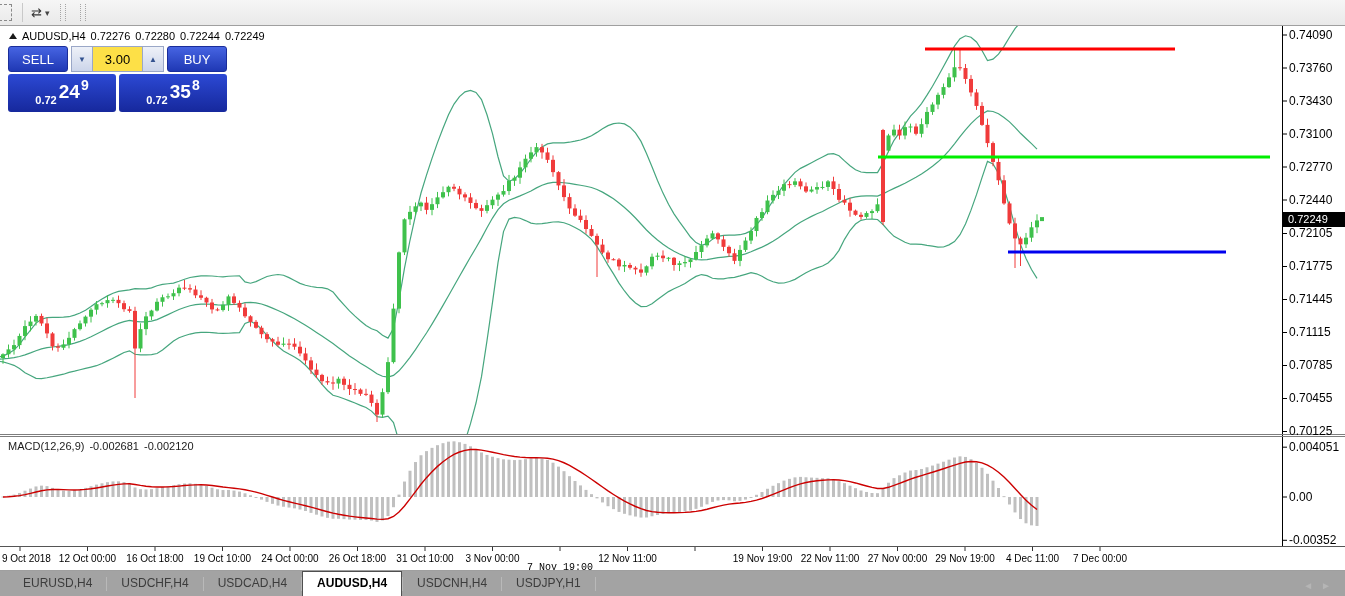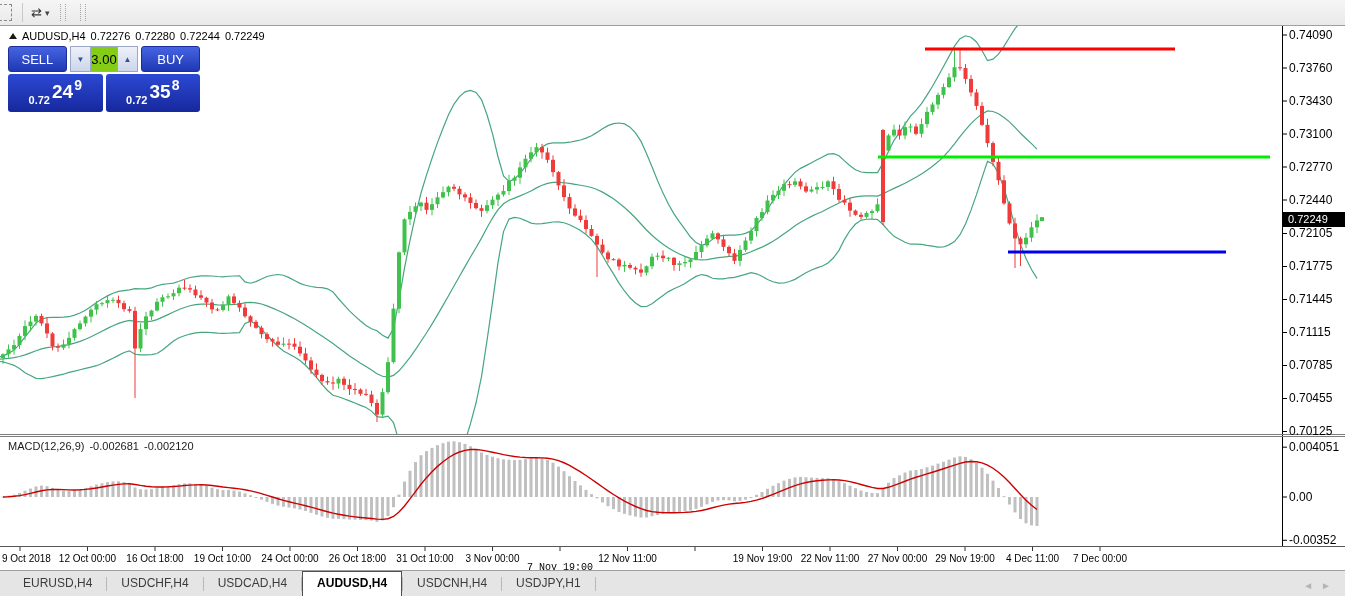--- a/index.html
+++ b/index.html
@@ -20,46 +20,46 @@
   .tf-btn.active{background:#fcfcfc;border-color:#8d9db2;box-shadow:inset 0 0 2px #cdd6e2;}
 
   
   svg{position:absolute;top:0;left:0;z-index:1;}
   #labels{position:absolute;top:0;left:0;width:100%;height:100%;z-index:3;pointer-events:none;}
   #symbol-line{position:absolute;top:30px;left:9px;z-index:4;display:flex;align-items:center;
                font-size:11px;color:#000;gap:5px;}
   .tri-up{width:0;height:0;border-left:4px solid transparent;border-right:4px solid transparent;
           border-bottom:6px solid #1a1a1a;}
 
-  #trade-panel{position:absolute;top:46px;left:8px;width:192px;z-index:4;}
+  #trade-panel{position:absolute;top:46px;left:8px;width:219px;z-index:4;}
   .tp-row1{display:flex;height:26px;}
   .tp-btn{width:58px;color:#fff;font-size:13px;display:flex;align-items:center;justify-content:center;
           background:linear-gradient(#4664e2,#1f38b4);border:1px solid #1a2d9a;border-radius:3px;cursor:default;}
   .spin{width:20px;display:flex;align-items:center;justify-content:center;font-size:8px;color:#33528f;
         background:linear-gradient(#eef1f8,#ccd5ea);border:1px solid #9aa7c7;margin:0 0 0 3px;cursor:default;}
   .spin.right{margin:0 3px 0 0;}
-  .vol{flex:1;background:#84cc16;border-top:1px solid #9aa7c7;border-bottom:1px solid #9aa7c7;
+  .vol{flex:1;background:#fde047;border-top:1px solid #9aa7c7;border-bottom:1px solid #9aa7c7;
        font-size:13px;color:#000;display:flex;align-items:center;justify-content:center;}
   .tp-row2{display:flex;gap:3px;margin-top:2px;}
   .price-tile{flex:1;height:36px;border-radius:3px;color:#fff;display:flex;justify-content:center;
               background:linear-gradient(#2c49d4,#16289c);padding:1px 3px;cursor:default;}
   .pt-base{font-size:11px;font-weight:bold;align-self:flex-end;margin:0 2px 5px 0;}
   .pt-big{font-size:19px;font-weight:bold;line-height:34px;}
   .pt-sup{font-size:14px;font-weight:bold;align-self:flex-start;margin:2px 0 0 1px;}
 
   #macd-label{position:absolute;top:440px;left:8px;z-index:4;font-size:11px;color:#1b1b1b;display:flex;gap:5px;}
 
   .axis-label{position:absolute;left:1289px;font-size:12px;color:#000;height:13px;line-height:13px;}
   .time-label{position:absolute;top:553px;font-size:10px;color:#000;white-space:nowrap;transform:translateX(-50%);}
   .time-label.first{transform:none;}
   #price-tag{position:absolute;left:1283px;width:62px;height:15px;background:#000;color:#fff;
              font-size:11px;line-height:15px;padding-left:5px;z-index:4;}
 
   
-  #tabbar{position:absolute;bottom:0;left:0;width:100%;height:25px;z-index:6;background:#e5e5e5;
+  #tabbar{position:absolute;bottom:0;left:0;width:100%;height:25px;z-index:6;background:#a3a3a3;
           border-top:1px solid #9f9f9f;display:flex;align-items:flex-end;}
   .tab{height:25px;line-height:25px;padding:0 14px;font-size:12px;color:#3c3c3c;cursor:default;}
   .tab.active{background:#fff;border:1px solid #4f4f4f;border-bottom:none;height:24px;line-height:23px;
               font-weight:bold;color:#000;}
   .tab-sep{width:1px;height:14px;background:#b9b9b9;align-self:center;}
   .tab-spacer{width:9px;}
   #tab-nav{position:absolute;right:6px;bottom:5px;font-size:10px;color:#b5b5b5;letter-spacing:8px;z-index:7;}
 </style>
 </head>
 <body>

